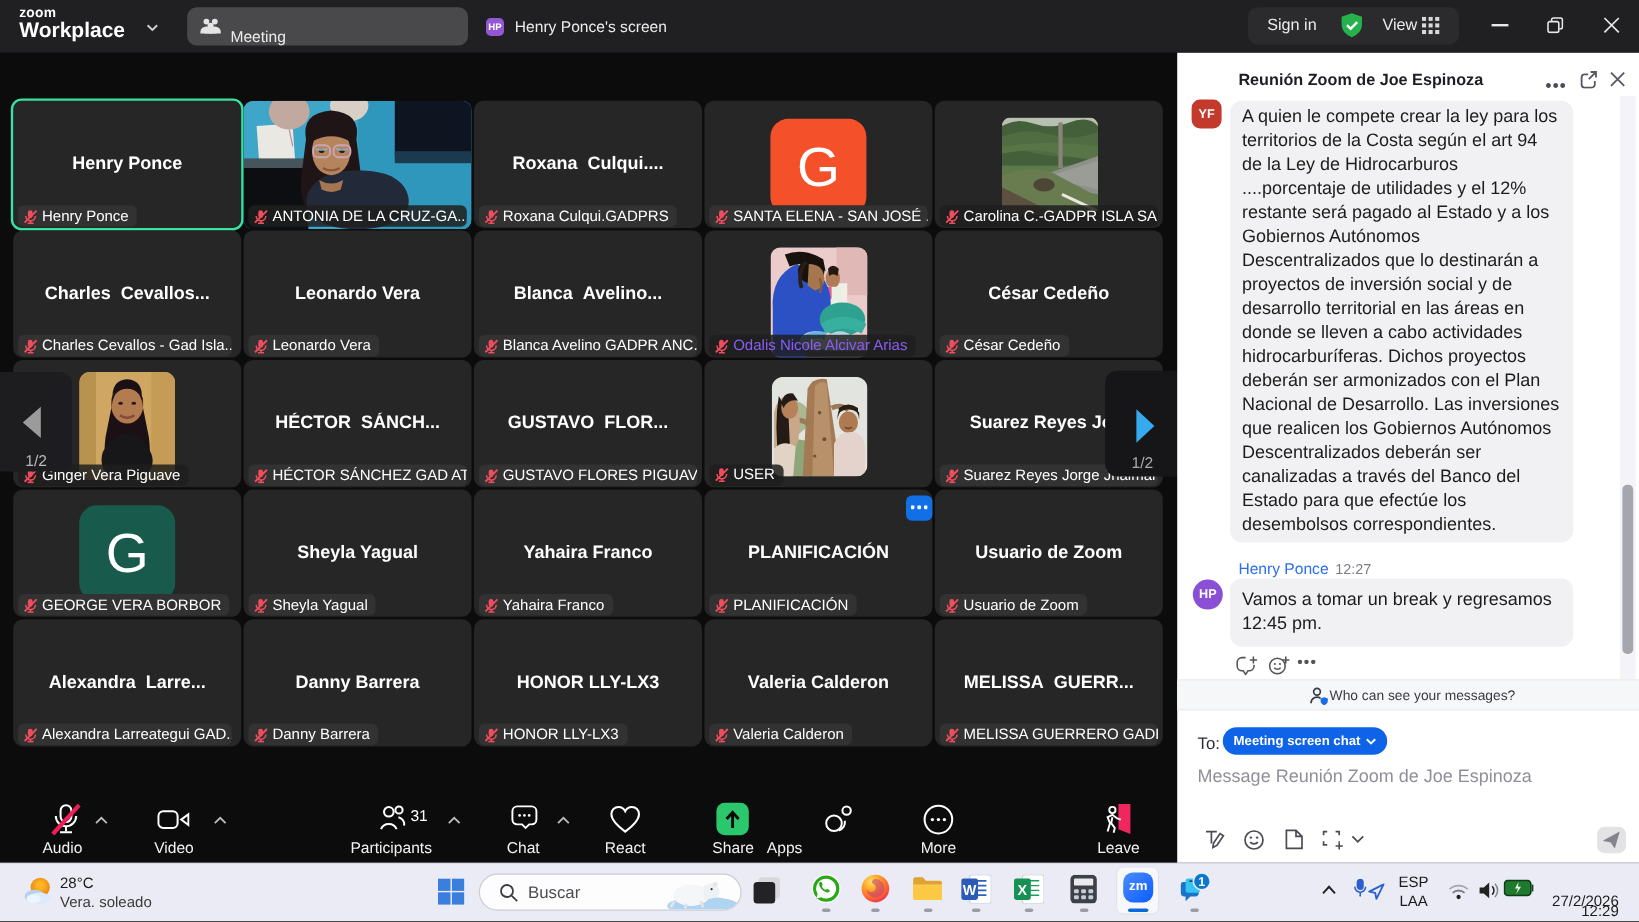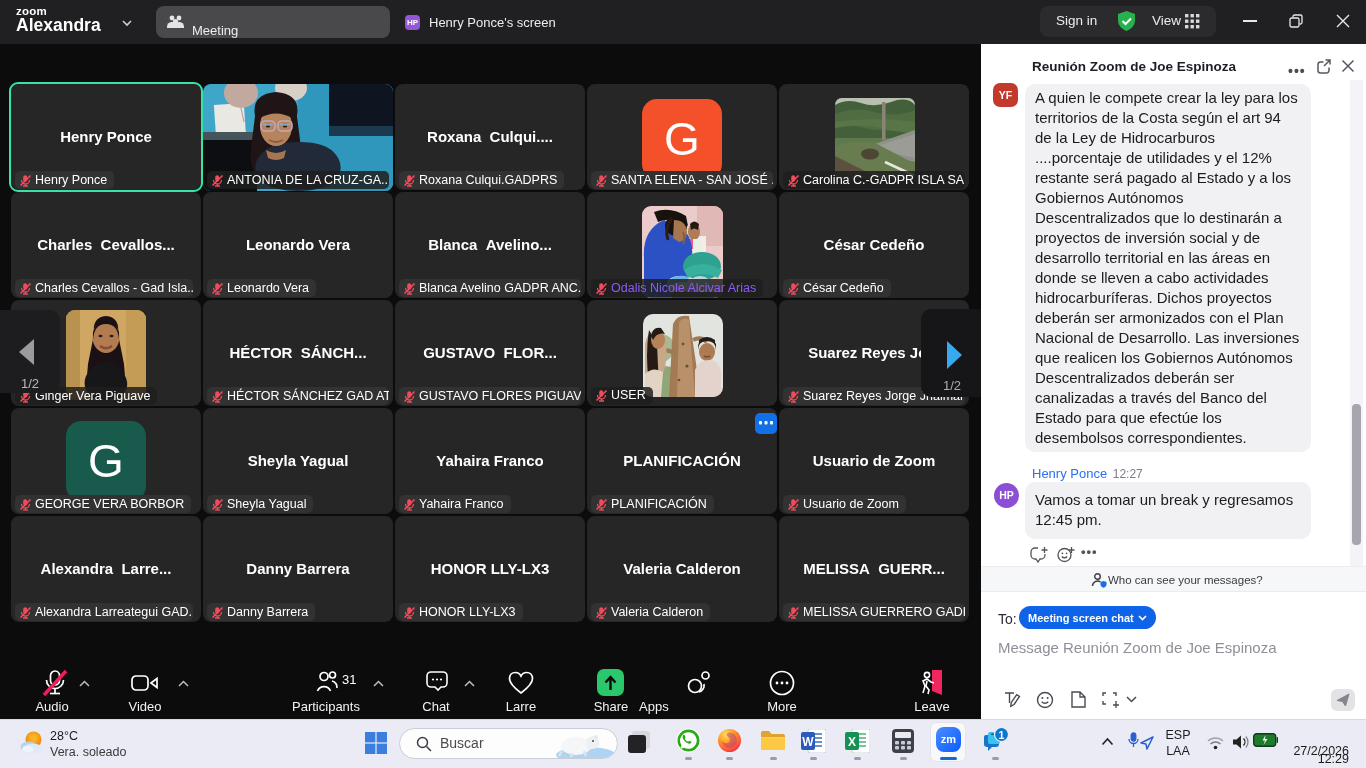--- a/index.html
+++ b/index.html
@@ -1,21 +1,21 @@
 <!DOCTYPE html>
 <html><head><meta charset="utf-8">
 <style>
 *{margin:0;padding:0;box-sizing:border-box}
 body{width:1366px;height:768px;font-family:"Liberation Sans",sans-serif;overflow:hidden;background:#000;position:relative}
 .abs{position:absolute}
 </style></head><body>
 
 <div class="abs" style="left:0;top:0;width:1366px;height:44px;background:#202022">
 <div class="abs" style="left:16px;top:5px;color:#fff;font-size:11.5px;font-weight:bold;letter-spacing:.2px">zoom</div>
-<div class="abs" style="left:16px;top:15px;color:#fff;font-size:17.5px;font-weight:bold">Alexandra</div>
+<div class="abs" style="left:16px;top:15px;color:#fff;font-size:17.5px;font-weight:bold">Workplace</div>
 <svg class="abs" style="left:121px;top:19px" width="12" height="8" viewBox="0 0 12 8">
       <path d="M2 2 l4 4 4-4" stroke="#cfcfcf" stroke-width="1.6" fill="none"></path>
     </svg>
 <div class="abs" style="left:156px;top:6px;width:234px;height:32px;background:#49494b;border-radius:8px"></div>
 <svg class="abs" style="left:166px;top:13px" width="19" height="18" viewBox="0 0 19 18">
       <g fill="#e4e4e4">
         <circle cx="6" cy="5" r="2.4"></circle>
         <circle cx="13" cy="5" r="2.4"></circle>
         <circle cx="9.5" cy="8.5" r="2.6"></circle>
         <path d="M1 13.5 a5 4.5 0 0 1 10 0 v1.5 h-10z"></path>
@@ -636,21 +636,21 @@
 <path d="M13 1 h10 v25 l-10-4 z" fill="#f0275e"></path>
 <g stroke="#fff" stroke-width="1.6" fill="none">
 <circle cx="8" cy="6" r="2.6"></circle>
 <path d="M4 24 l2-7 -2-5 4-2 4 3 3 1 M8 12 l-1 5 3 4 -1 4"></path>
 </g>
   </svg>
 <div class="abs" style="left:-8px;top:699px;width:120px;text-align:center;color:#f2f2f2;font-size:13px">Audio</div>
 <div class="abs" style="left:85px;top:699px;width:120px;text-align:center;color:#f2f2f2;font-size:13px">Video</div>
 <div class="abs" style="left:266px;top:699px;width:120px;text-align:center;color:#f2f2f2;font-size:13px">Participants</div>
 <div class="abs" style="left:376px;top:699px;width:120px;text-align:center;color:#f2f2f2;font-size:13px">Chat</div>
-<div class="abs" style="left:461px;top:699px;width:120px;text-align:center;color:#f2f2f2;font-size:13px">Larre</div>
+<div class="abs" style="left:461px;top:699px;width:120px;text-align:center;color:#f2f2f2;font-size:13px">React</div>
 <div class="abs" style="left:551px;top:699px;width:120px;text-align:center;color:#f2f2f2;font-size:13px">Share</div>
 <div class="abs" style="left:639px;top:699px;width:120px;color:#f2f2f2;font-size:13px">Apps</div>
 <div class="abs" style="left:722px;top:699px;width:120px;text-align:center;color:#f2f2f2;font-size:13px">More</div>
 <div class="abs" style="left:872px;top:699px;width:120px;text-align:center;color:#f2f2f2;font-size:13px">Leave</div>
 <svg class="abs" style="left:79px;top:680px" width="11" height="7" viewBox="0 0 11 7">
     <path d="M1 6 L5.5 1.5 L10 6" stroke="#bdbdbd" stroke-width="1.5" fill="none"></path>
   </svg>
 <svg class="abs" style="left:178px;top:680px" width="11" height="7" viewBox="0 0 11 7">
     <path d="M1 6 L5.5 1.5 L10 6" stroke="#bdbdbd" stroke-width="1.5" fill="none"></path>
   </svg>

